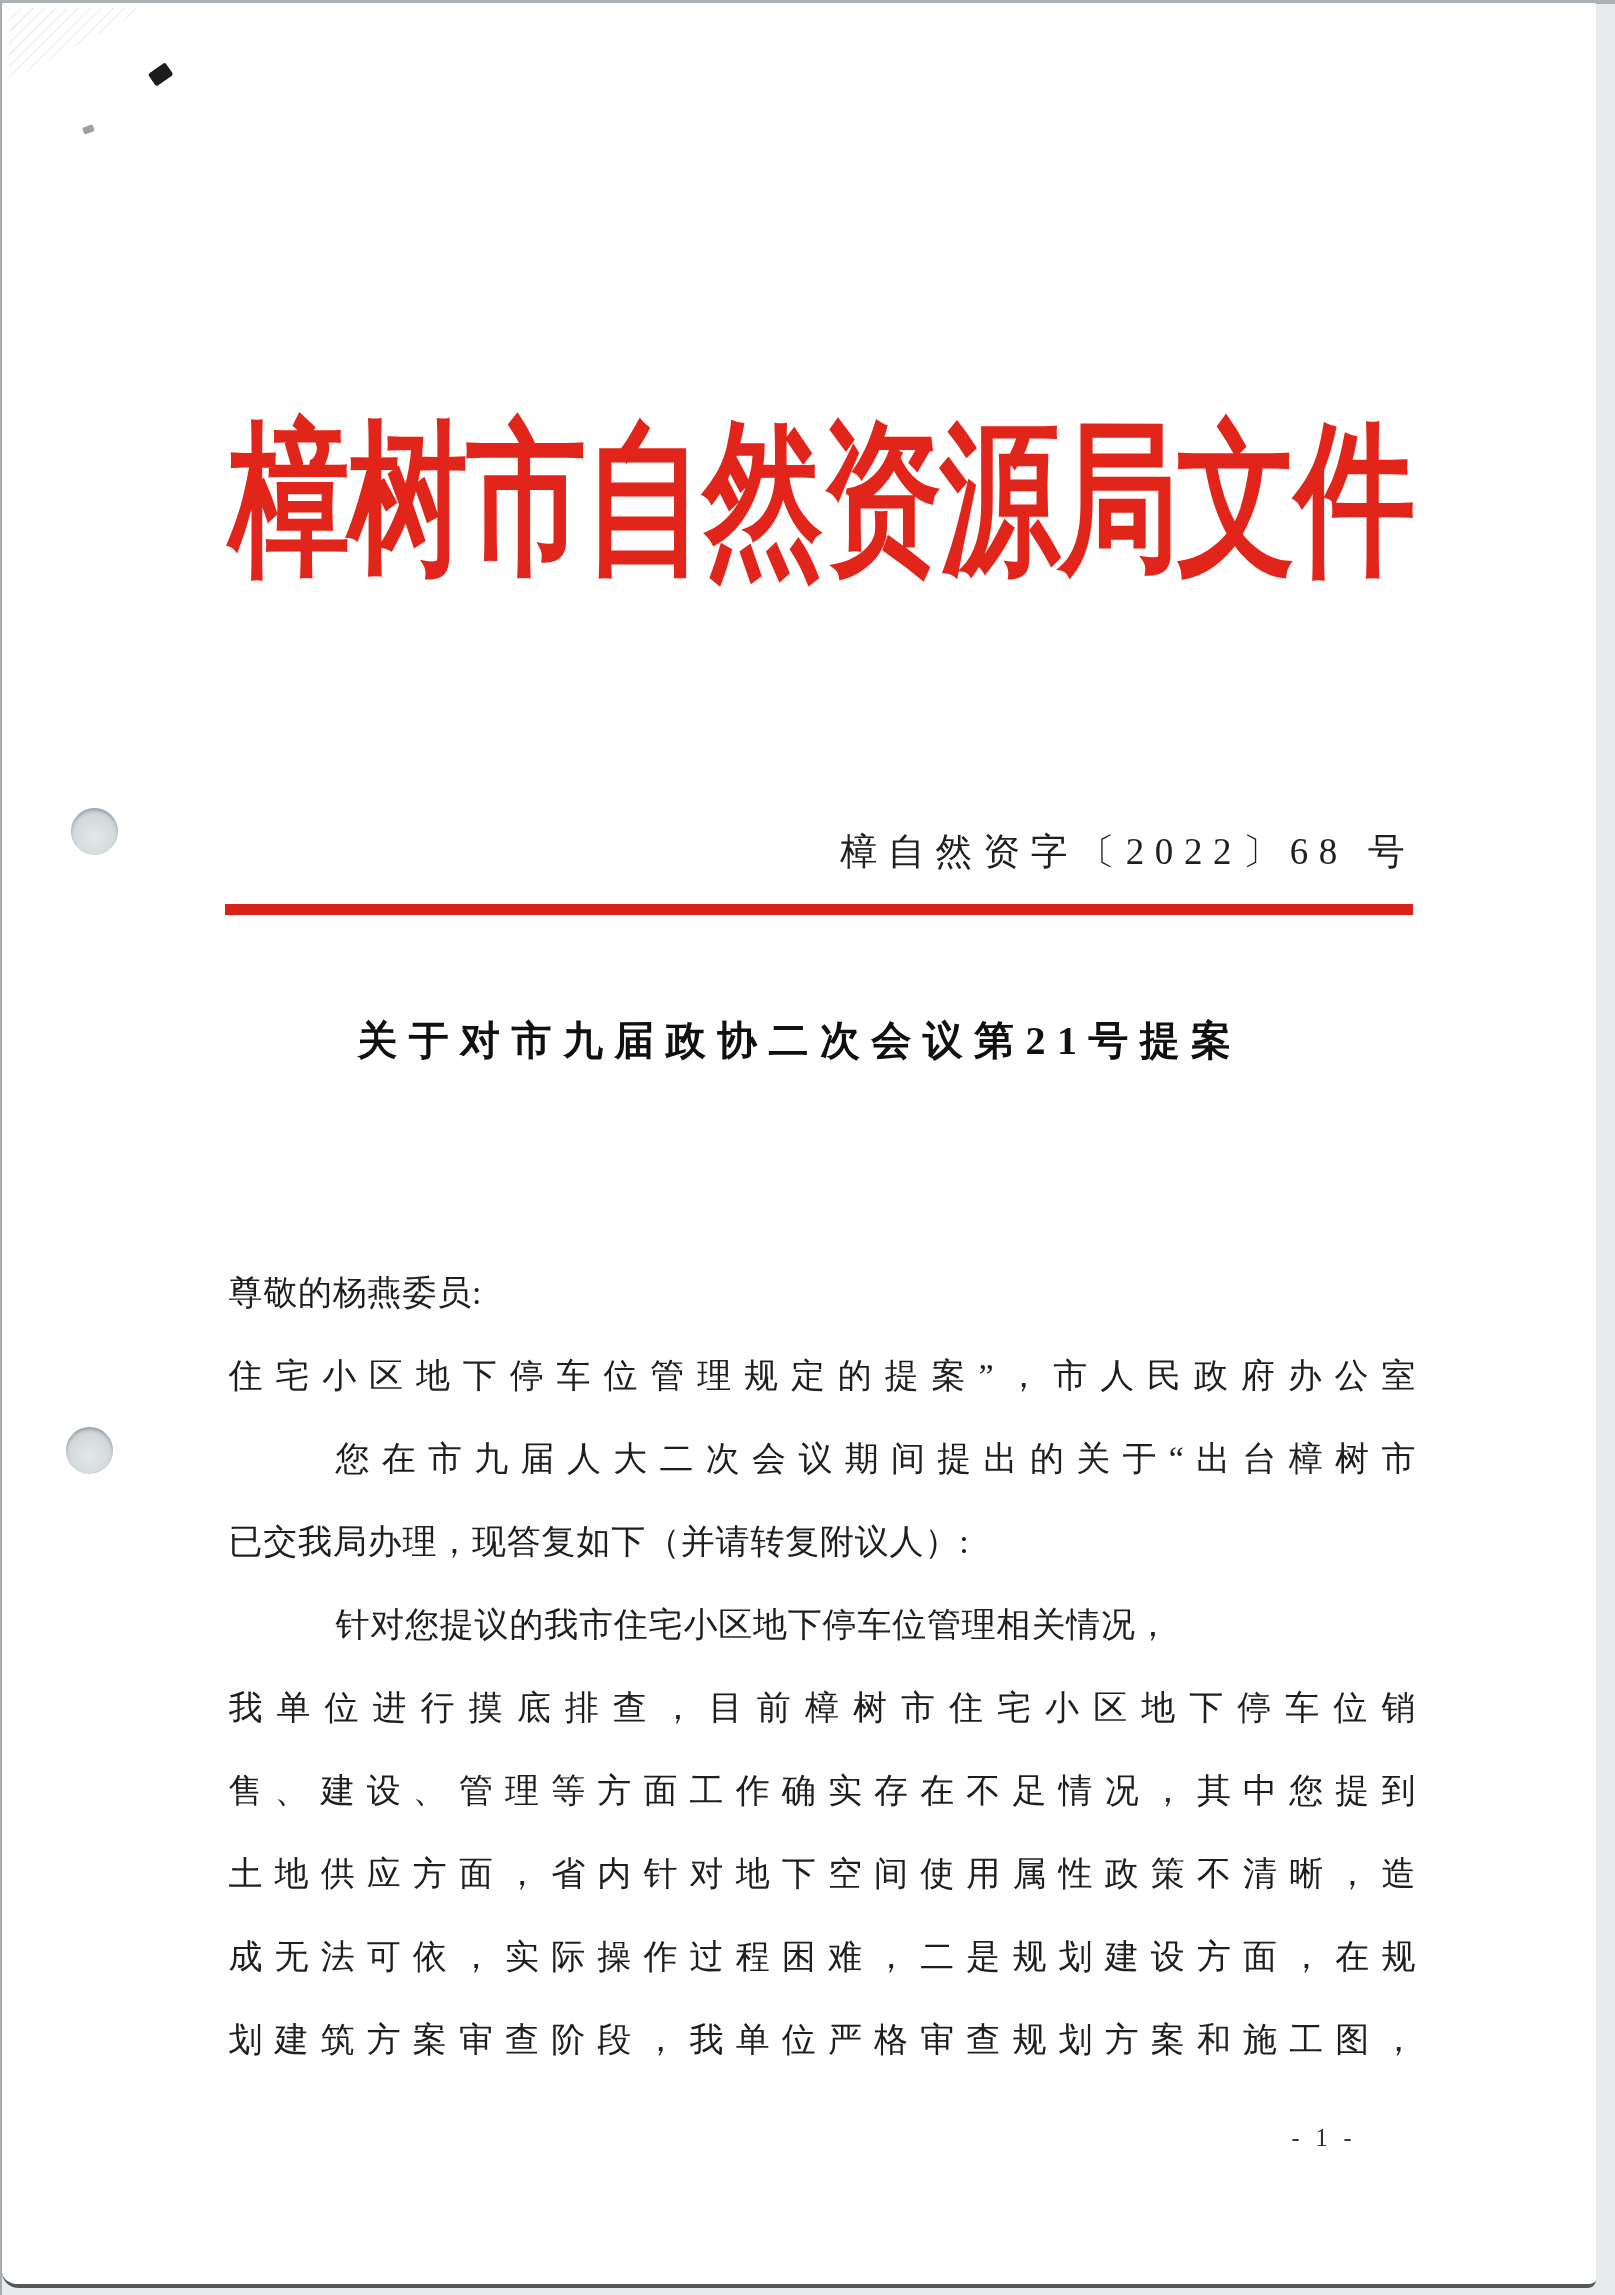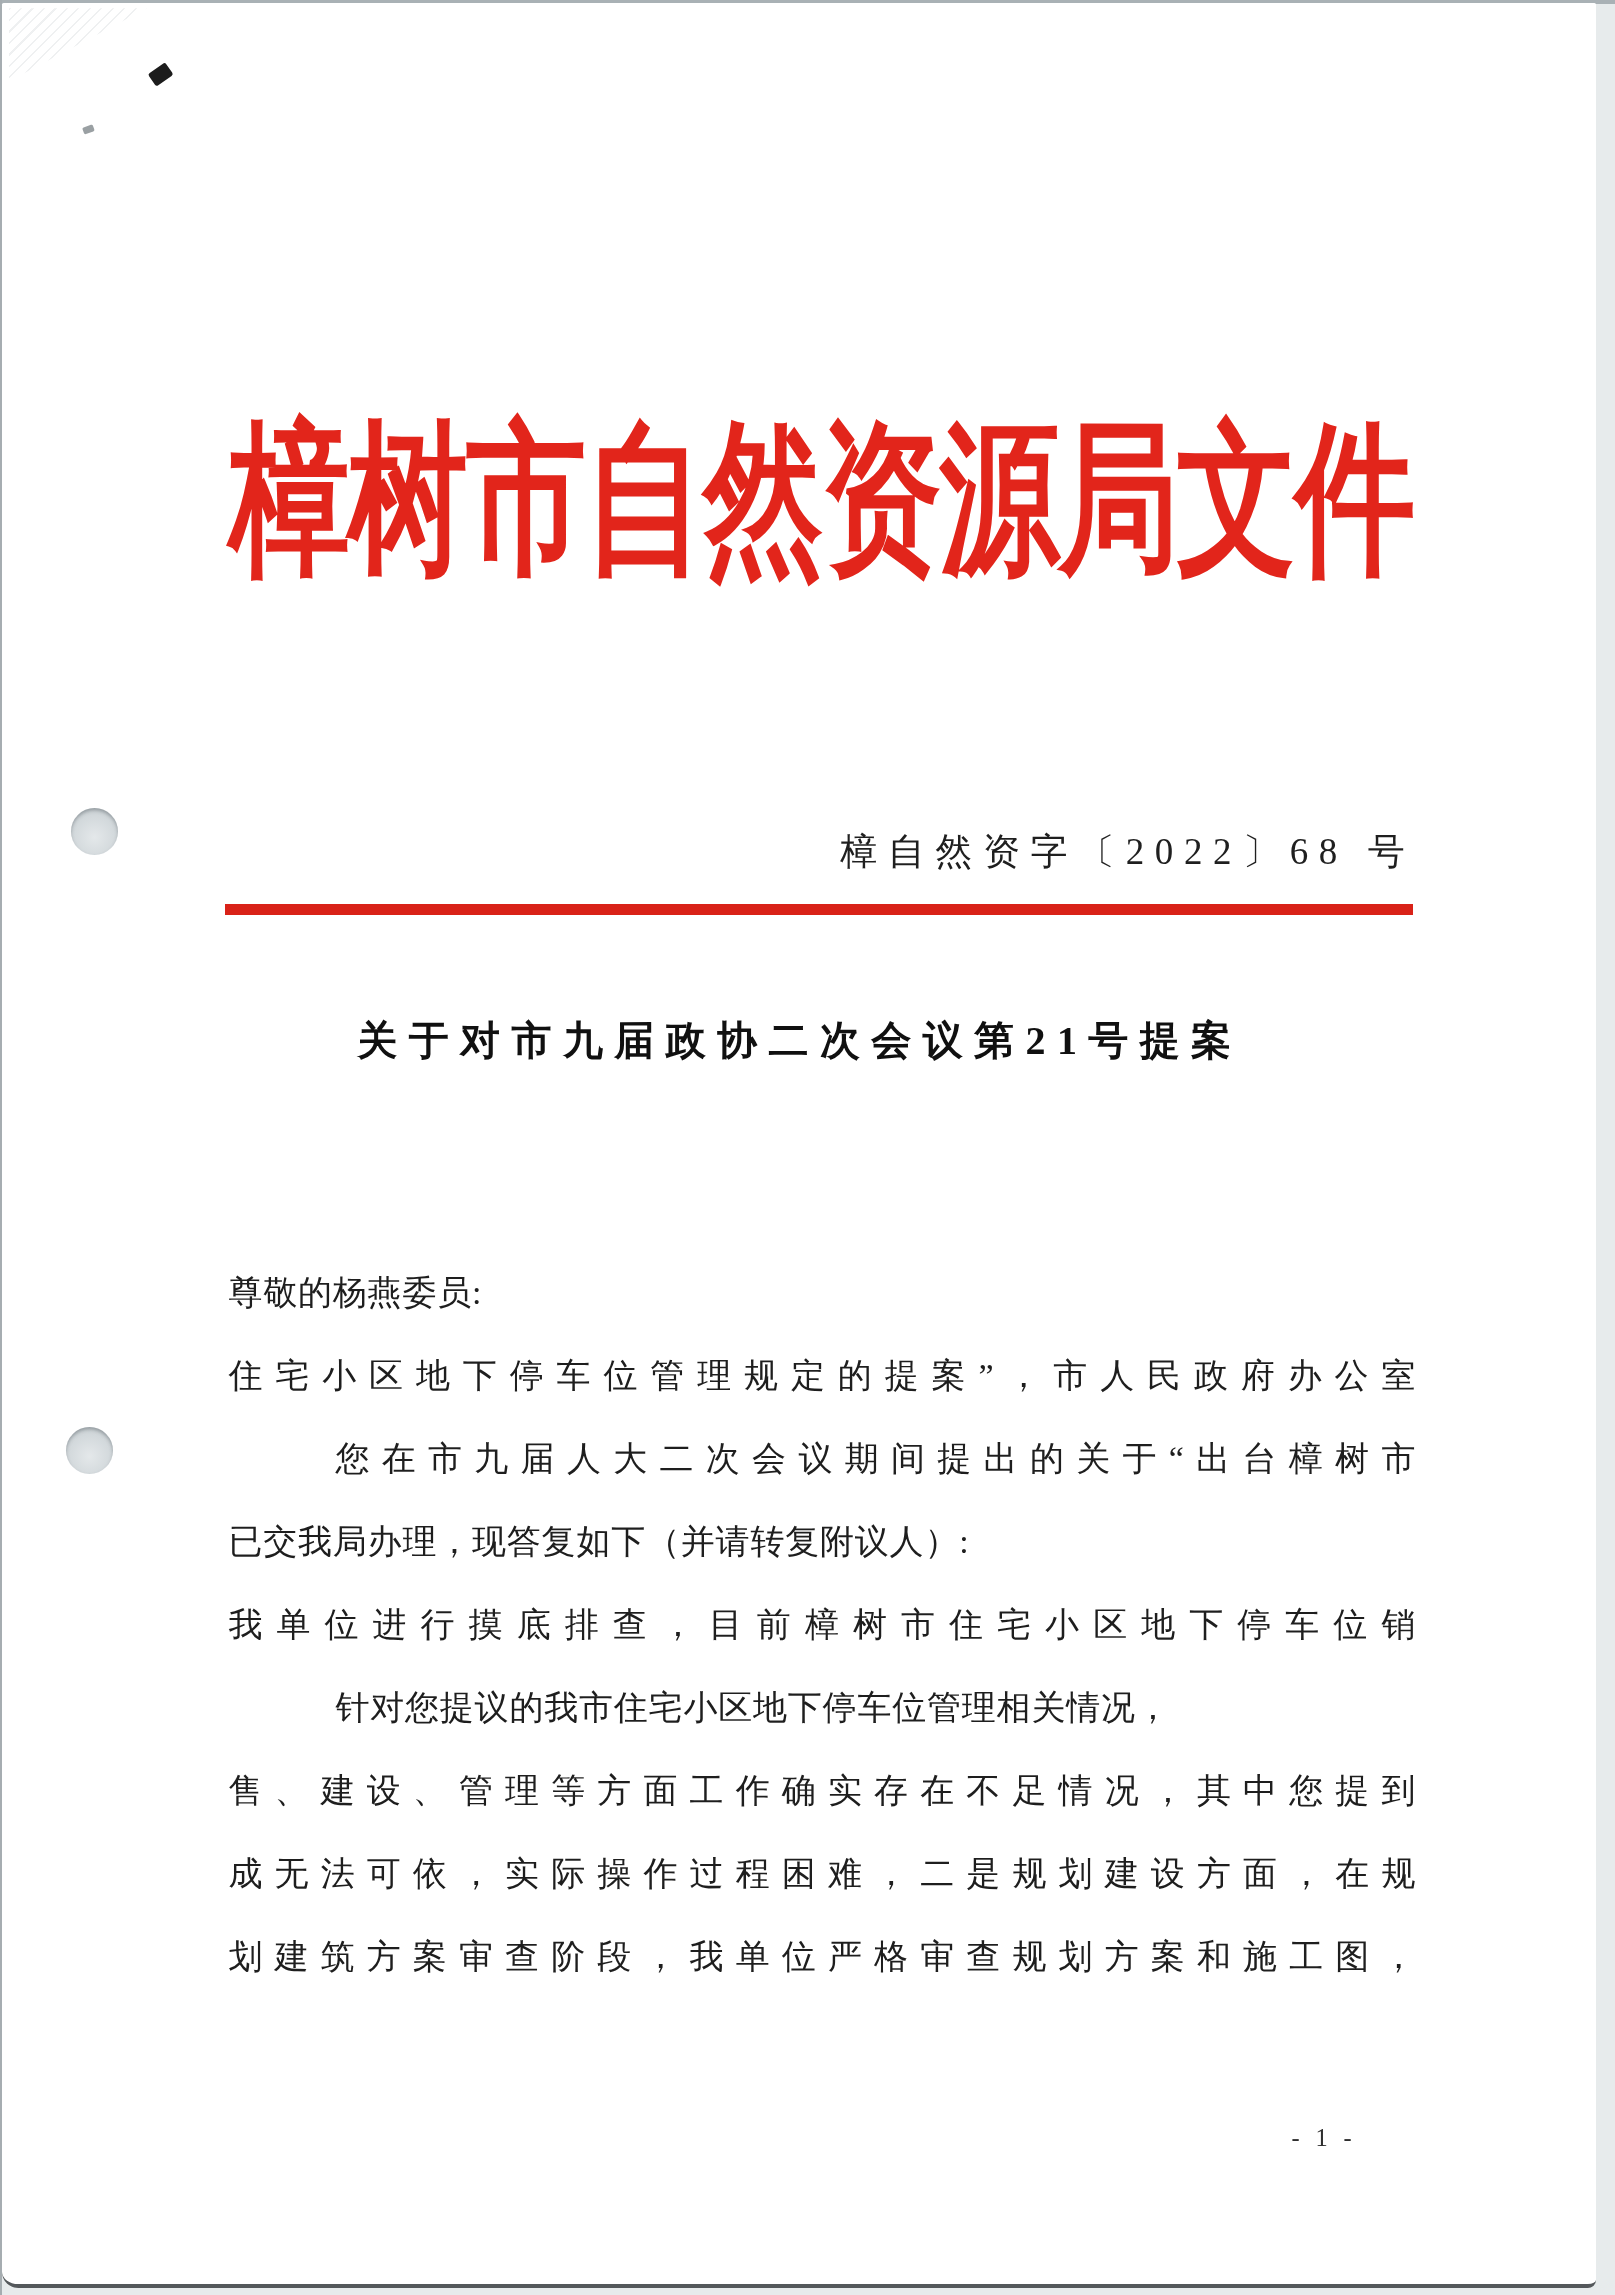--- a/index.html
+++ b/index.html
@@ -108,22 +108,23 @@
 
   <div class="doc-title">
     <div class="t1">关于对市九届政协二次会议第21号提案</div>
   </div>
 
   <div class="body-text">
       <div class="line nojust">尊敬的杨燕委员:</div>
       <div class="line">住宅小区地下停车位管理规定的提案”，市人民政府办公室</div>
       <div class="line indent">您在市九届人大二次会议期间提出的关于“出台樟树市</div>
       <div class="line nojust">已交我局办理，现答复如下（并请转复附议人）:</div>
+      <div class="line indent nojust">针对您提议的我市住宅小区地下停车位管理相关情况，</div>
       <div class="line">我单位进行摸底排查，目前樟树市住宅小区地下停车位销</div>
-      <div class="line indent nojust">针对您提议的我市住宅小区地下停车位管理相关情况，</div>
       <div class="line">售、建设、管理等方面工作确实存在不足情况，其中您提到</div>
+      <div class="line">土地供应方面，省内针对地下空间使用属性政策不清晰，造</div>
       <div class="line">成无法可依，实际操作过程困难，二是规划建设方面，在规</div>
       <div class="line">划建筑方案审查阶段，我单位严格审查规划方案和施工图，</div>
     </div>
 
   <div class="page-number">- 1 -</div>
 </div>
 
 
 </body></html>

